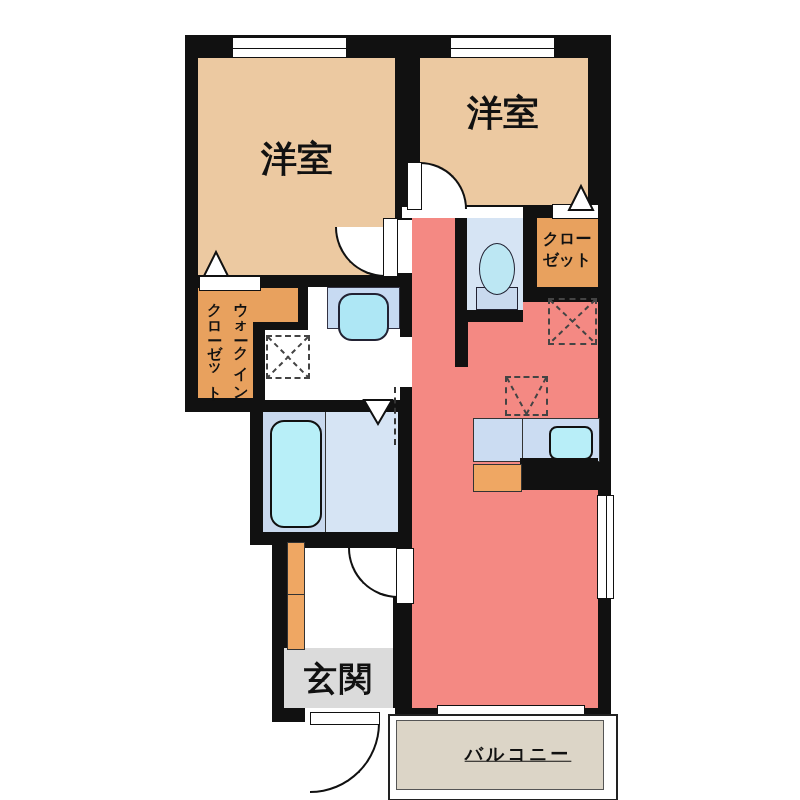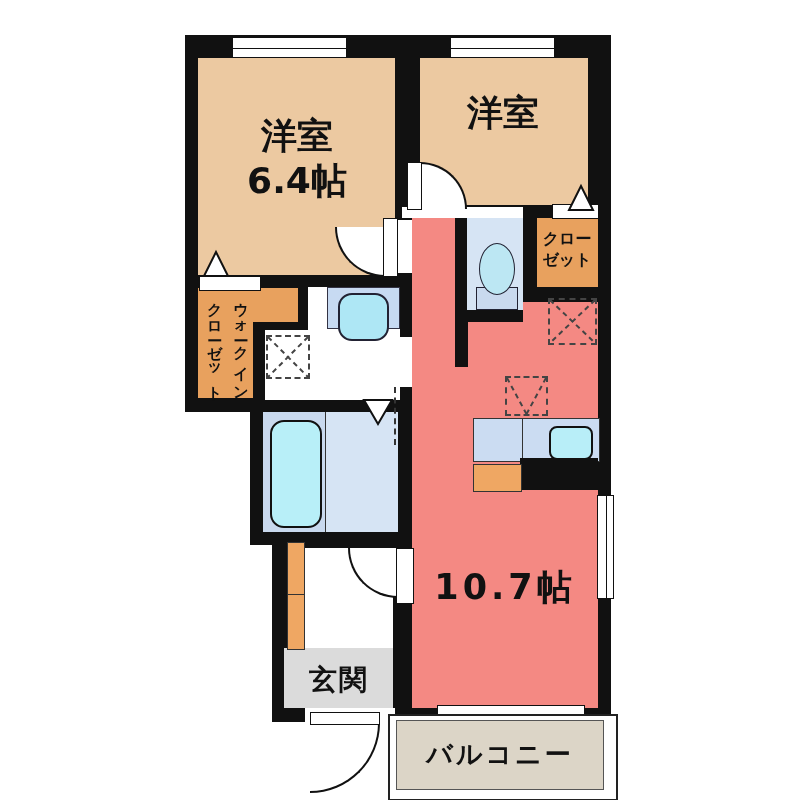--- a/index.html
+++ b/index.html
@@ -80,22 +80,22 @@
   
   .balOut{left:388px;top:714px;width:226px;height:83px;background:#fff;border:2px solid #222;}
   .balIn {left:396px;top:720px;width:206px;height:68px;background:#DCD5C7;border:1px solid #555;}
   
   .lbl{position:absolute;transform:translate(-50%,-50%);text-align:center;font-weight:bold;
        color:#111;white-space:nowrap;line-height:1.25;}
   .lbl64 {left:297px;top:158px;font-size:36px;}
   .lbl5  {left:503px;top:112px;font-size:36px;}
   .lblCl {left:567px;top:250px;font-size:16px;line-height:1.3;}
   .lblLdk{left:505px;top:588px;font-size:35px;letter-spacing:4px;}
-  .lblGen{left:339px;top:679px;font-size:28px;letter-spacing:2px;text-align:center;}
-  .lblBal{left:500px;top:754px;font-size:26px;letter-spacing:3px;}
+  .lblGen{left:339px;top:679px;font-size:33px;letter-spacing:2px;text-align:center;}
+  .lblBal{left:518px;top:754px;font-size:18px;letter-spacing:3px;text-decoration:underline;}
   .lblWic{position:absolute;left:200px;top:292px;width:54px;height:104px;
           writing-mode:vertical-rl;text-orientation:upright;font-weight:bold;
           font-size:15px;letter-spacing:3px;line-height:1.75;text-align:center;}
   .lblWic span{display:block;}
 </style>
 </head>
 <body>
 
 <div class="plan">
 
@@ -187,32 +187,30 @@
   <div class="abs win winH winT1"></div>
   <div class="abs win winH winT2"></div>
   <div class="abs win winV winR"></div>
   <div class="abs win winH winB"></div>
 
   <div class="abs balOut"></div>
   <div class="abs balIn"></div>
 
   <div class="lbl lbl64">
     <div>洋室</div>
-    <div>6.4帖</div>
   </div>
   <div class="lbl lbl5">
     <div>洋室</div>
   </div>
   <div class="lbl lblCl">
     <div>クロー</div>
     <div>ゼット</div>
   </div>
   <div class="lblWic">
     <span>ウォークイン</span>
     <span>クローゼット</span>
   </div>
   <div class="lbl lblLdk">
-    <div>10.7帖</div>
   </div>
   <div class="lbl lblGen">玄関</div>
   <div class="lbl lblBal">バルコニー</div>
 
 </div>
 
 </body></html>

